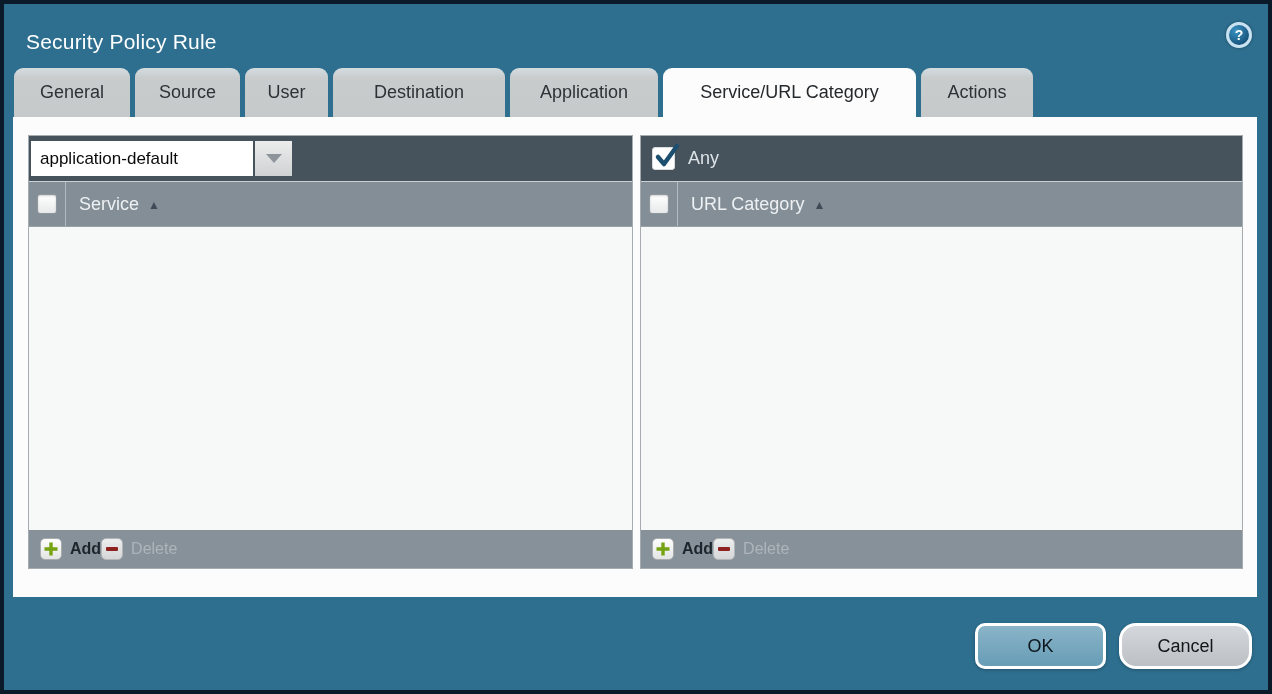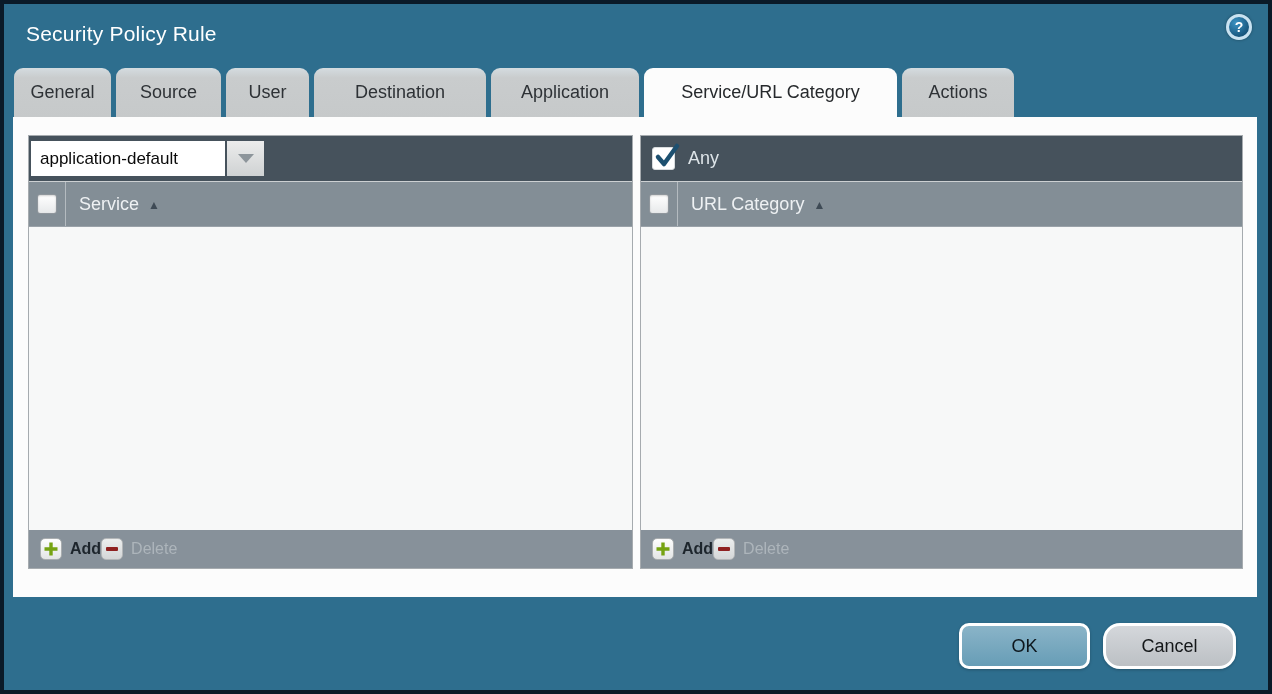--- a/index.html
+++ b/index.html
@@ -7,21 +7,21 @@
 
   .screen {
     position:relative; width:1272px; height:694px;
     background:#2e6e8e;
     border:4px solid #0a1a28;
     overflow:hidden;
   }
 
   
   .titlebar {
-    position:absolute; left:0; top:0; right:0; height:60px;
+    position:absolute; left:0; top:8px; right:0; height:60px;
     display:flex; align-items:center;
     padding:0 16px 0 22px;
   }
   .title { color:#ffffff; font-size:21px; letter-spacing:0.2px; }
   .help-icon {
     margin-left:auto; margin-top:-14px;
     width:26px; height:26px; border-radius:50%;
     background:radial-gradient(circle at 35% 30%, #3b93c4, #16537a 75%);
     border:3px solid #c9e2f1;
     box-shadow:0 0 3px rgba(0,0,0,0.35);
@@ -36,21 +36,21 @@
   }
   .tab {
     height:49px;
     display:flex; align-items:center; justify-content:center;
     background:linear-gradient(#d4dce0 0%, #c9cccd 20%, #c6c9ca 100%);
     border-radius:9px 9px 0 0;
     color:#2e3236; font-size:18px;
     cursor:pointer;
   }
   .tab.active { background:#fcfcfc; color:#26292c; }
-  .tab:nth-child(1){ width:97px;justify-content:center; }
+  .tab:nth-child(1){ width:116px;justify-content:center; }
   .tab:nth-child(2){ width:105px; }
   .tab:nth-child(3){ width:83px; }
   .tab:nth-child(4){ width:172px; }
   .tab:nth-child(5){ width:148px; }
   .tab:nth-child(6){ width:253px; }
   .tab:nth-child(7){ width:112px; }
   .tab:nth-child(8){ width:99px; }
 
   
   .content {
@@ -70,21 +70,21 @@
   .panel-header {
     height:46px; background:#46525c;
     border-bottom:1px solid #ccd0d2;
     display:flex; align-items:center;
     padding-left:2px; flex:none;
   }
 
   
   .combo { display:flex; height:35px; }
   .combo-field {
-    width:194px; background:#ffffff;
+    width:222px; background:#ffffff;
     display:flex; align-items:center; padding-left:9px;
     font-size:17px; color:#0a0a0a; cursor:text;
   }
   .combo-btn {
     width:37px; margin-left:2px;
     background:linear-gradient(#ececec,#cfd2d3);
     display:flex; align-items:center; justify-content:center;
     cursor:pointer;
   }
   .combo-arrow {
@@ -136,21 +136,21 @@
     display:flex; align-items:center; justify-content:center;
   }
   .add-sq { background:linear-gradient(#fefefe,#e3e5e5); border:1px solid #a9adaf; }
   .del-sq { background:linear-gradient(#eceeee,#d4d6d7); border:1px solid #b3b6b8; }
   .minus-bar { width:12px; height:4px; background:#8f2121; border-radius:1px; }
   .add-label { color:#1d252c; font-size:16px; font-weight:bold; }
   .del-label { color:#adb5bb; font-size:16px; }
 
   
   .footer-btns {
-    position:absolute; top:619px; right:32px;
+    position:absolute; top:619px; right:16px;
     display:flex; gap:13px;align-items:flex-end;
   }
   .btn {
     height:46px; border:3px solid #ffffff; border-radius:10px;
     display:flex; align-items:center; justify-content:center;
     font-size:18px; cursor:pointer;
     box-shadow:0 1px 3px rgba(0,0,0,0.25);
   }
   .btn-ok     { width:131px; background:linear-gradient(#8ab4c8,#679db6); color:#0d161c; }
   .btn-cancel { width:133px; background:linear-gradient(#d4d7db,#bcc0c4); color:#141719;border-radius:17px; }

